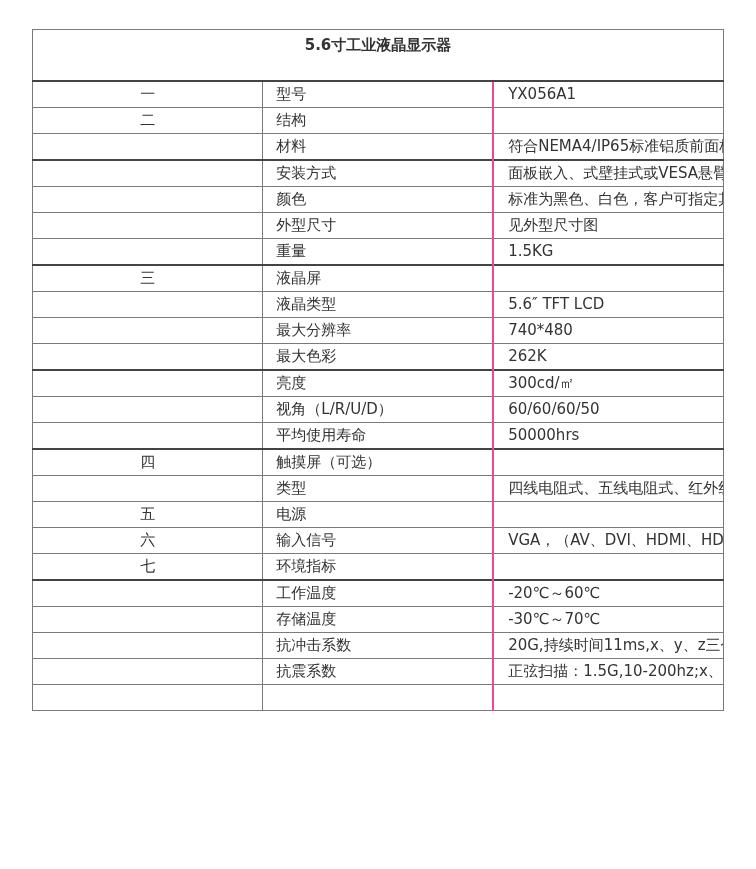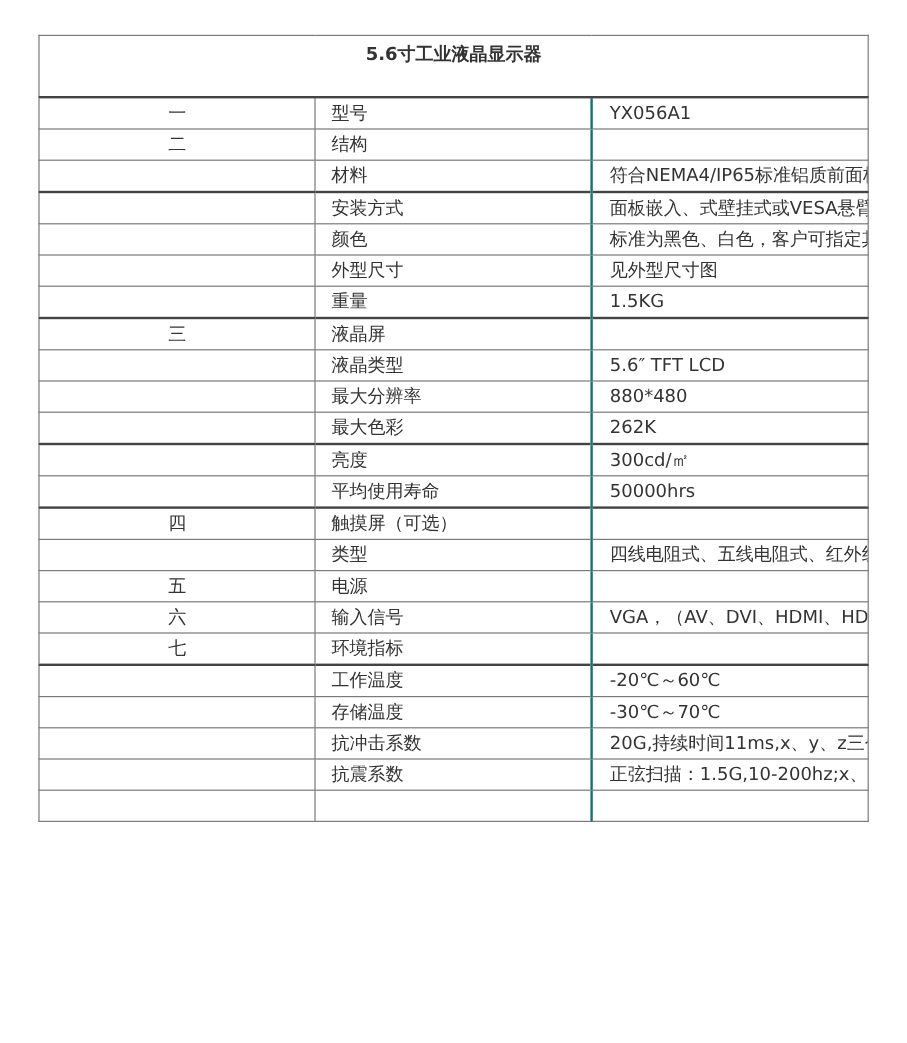--- a/index.html
+++ b/index.html
@@ -45,21 +45,21 @@
       border-bottom: 2px solid #444;
     }
     .spec-table td.col-num {
       width: 42px;
       text-align: center;
     }
     .spec-table td.col-label {
       width: 164px;
       padding-left: 13px;
       box-sizing: border-box;
-      border-right: 2px solid #0f766e;
+      border-right: 2px solid #ec4899;
     }
     .spec-table td.col-value {
       padding-left: 14px;
       box-sizing: border-box;
     }
     .spec-table tr.thick-top td {
       border-top: 2px solid #444;
     }
     .cond {
       display: inline-block;
@@ -115,31 +115,36 @@
         <td class="col-value"><span class="cond"></span></td>
       </tr>
       <tr>
         <td class="col-num"></td>
         <td class="col-label">液晶类型</td>
         <td class="col-value"><span class="cond">5.6″ TFT LCD</span></td>
       </tr>
       <tr>
         <td class="col-num"></td>
         <td class="col-label">最大分辨率</td>
-        <td class="col-value"><span class="cond">880*480</span></td>
+        <td class="col-value"><span class="cond">740*480</span></td>
       </tr>
       <tr>
         <td class="col-num"></td>
         <td class="col-label">最大色彩</td>
         <td class="col-value"><span class="cond">262K</span></td>
       </tr>
       <tr class="thick-top">
         <td class="col-num"></td>
         <td class="col-label">亮度</td>
         <td class="col-value"><span class="cond">300cd/㎡</span></td>
+      </tr>
+      <tr>
+        <td class="col-num"></td>
+        <td class="col-label">视角（L/R/U/D）</td>
+        <td class="col-value"><span class="cond">60/60/60/50</span></td>
       </tr>
       <tr>
         <td class="col-num"></td>
         <td class="col-label">平均使用寿命</td>
         <td class="col-value"><span class="cond">50000hrs</span></td>
       </tr>
       <tr class="thick-top">
         <td class="col-num">四</td>
         <td class="col-label">触摸屏（可选）</td>
         <td class="col-value"><span class="cond"></span></td>

